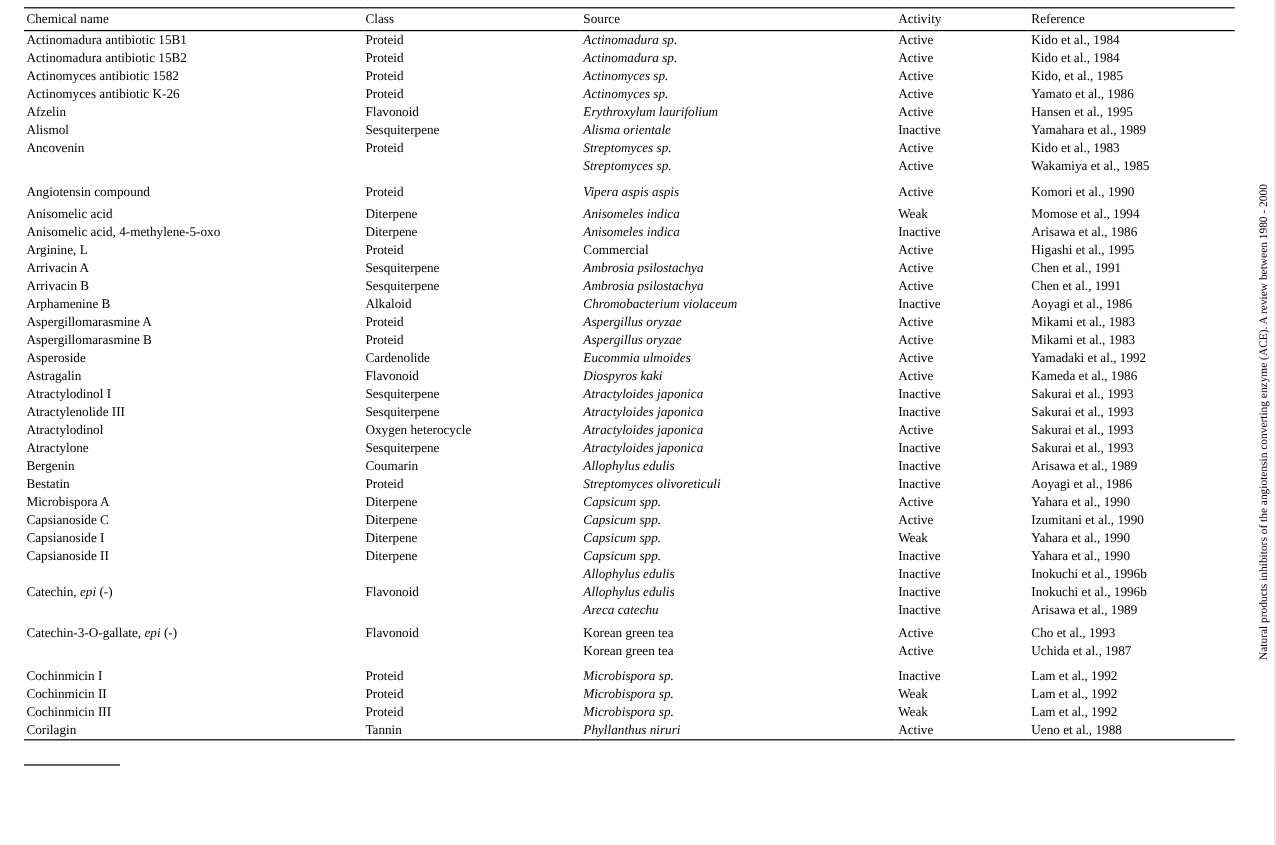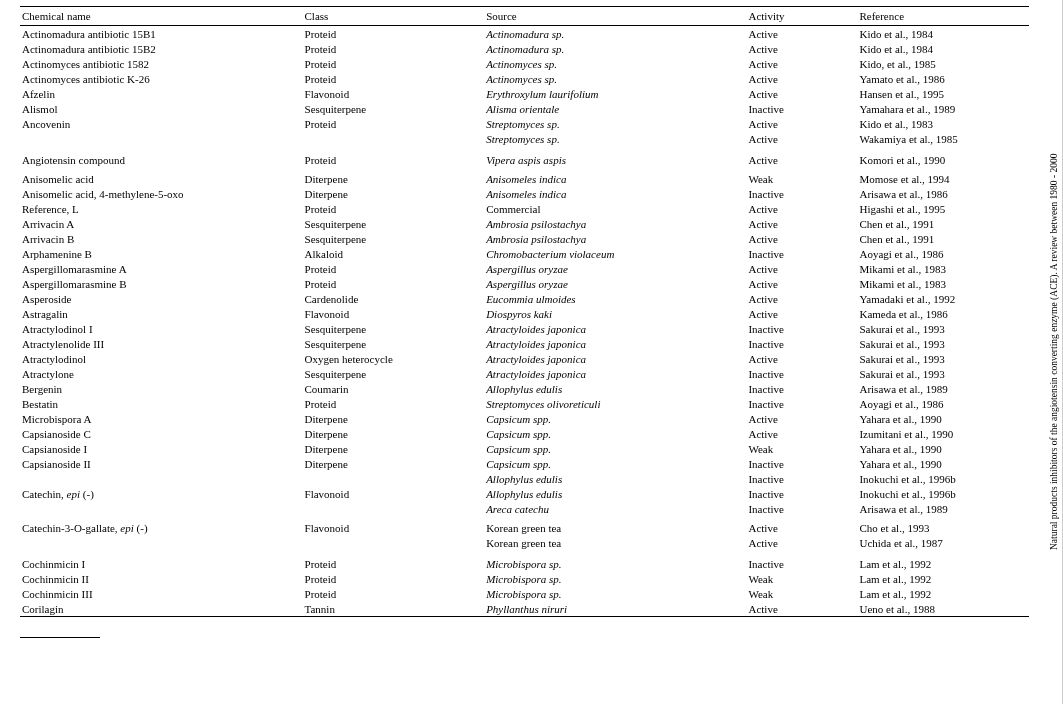--- a/index.html
+++ b/index.html
@@ -161,21 +161,21 @@
           <td class="reference">Momose et al., 1994</td>
         </tr>
         <tr>
           <td class="chemical">Anisomelic acid, 4-methylene-5-oxo</td>
           <td class="class">Diterpene</td>
           <td style="font-style: italic;">Anisomeles indica</td>
           <td class="activity">Inactive</td>
           <td class="reference">Arisawa et al., 1986</td>
         </tr>
         <tr>
-          <td class="chemical">Reference, L</td>
+          <td class="chemical">Arginine, L</td>
           <td class="class">Proteid</td>
           <td style="font-style: normal;">Commercial</td>
           <td class="activity">Active</td>
           <td class="reference">Higashi et al., 1995</td>
         </tr>
         <tr>
           <td class="chemical">Arrivacin A</td>
           <td class="class">Sesquiterpene</td>
           <td style="font-style: italic;">Ambrosia psilostachya</td>
           <td class="activity">Active</td>

